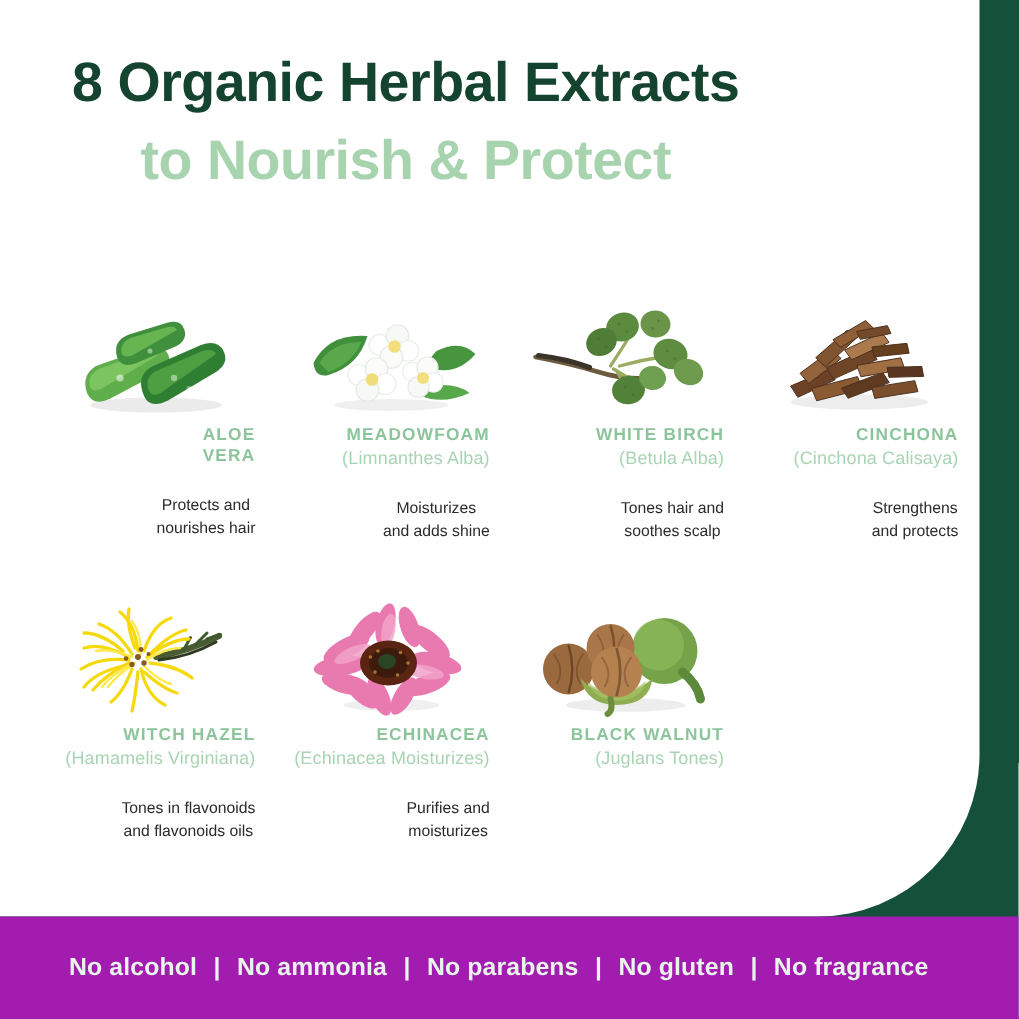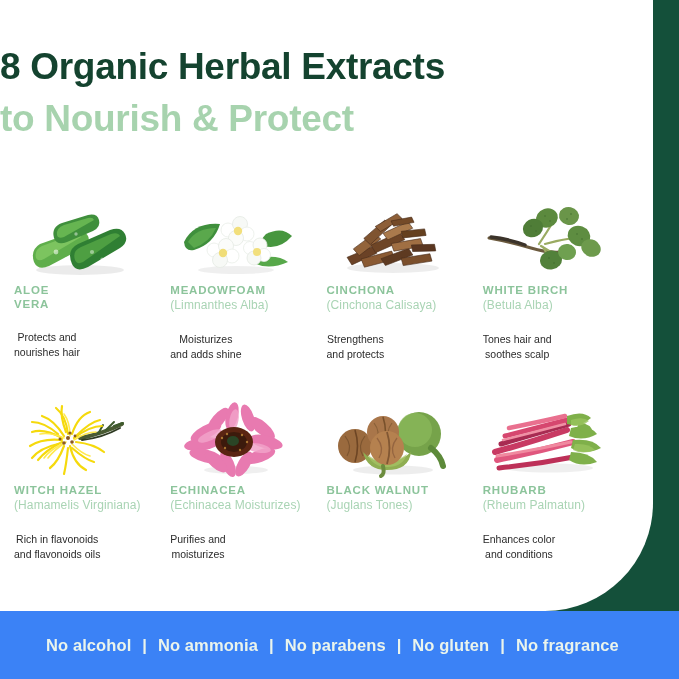--- a/index.html
+++ b/index.html
@@ -12,40 +12,40 @@
   }
   
   #white-card {
     position:absolute;
     left:0; top:0;
     width:653px; height:611px;
     background:#ffffff;
     border-bottom-right-radius:108px;
   }
   
-  #heading { position:absolute; left:0; top:48px; width:541px; }
+  #heading { position:absolute; left:0; top:36px; width:541px; text-align:center; }
   #title-main {
     font-size:37px; font-weight:bold; color:#14432f;
     letter-spacing:-0.3px; line-height:1.0;
   }
   #title-sub {
     font-size:37px; font-weight:bold; color:#a7d3ae;
     letter-spacing:-0.3px; line-height:1.0; margin-top:15px;
   }
   
   #herb-grid {
     position:absolute;
     left:14px; top:190px;
     width:625px;
     display:grid;
     grid-template-columns: repeat(4, 1fr);
     grid-template-rows: repeat(2, 200px);
   }
   .herb-cell {
-    display:flex; flex-direction:column; align-items:flex-start;
+    display:flex; flex-direction:column; align-items:flex-end;
   }
   .herb-art {
     width:132px; height:92px;
     position:relative;
     display:block;
   }
   .herb-art svg { display:block; width:132px; height:92px; }
   .herb-name {
     margin-top:2px;
     font-size:11.5px; font-weight:bold; color:#8cc49b;
@@ -57,21 +57,21 @@
     line-height:1.25; letter-spacing:0.1px;
   }
   .herb-desc {
     margin-top:19px;
     font-size:10.5px; color:#2b2b2b; text-align:center;
     line-height:1.45;
   }
   
   #bottom-banner {
     position:absolute; left:0; bottom:0; width:679px; height:68px;
-    background:#3b82f6;
+    background:#a21caf;
     display:flex; align-items:center;
   }
   #banner-list {
     display:flex; align-items:center;
     padding-left:46px;
   }
   .banner-item {
     font-size:16.5px; font-weight:bold; color:#eaf4ec;
     letter-spacing:0.1px; white-space:nowrap;
   }
@@ -117,59 +117,59 @@
         </div>
         <div class="herb-latin">(Limnanthes Alba)</div>
         <div class="herb-desc">
           <div>Moisturizes</div>
           <div>and adds shine</div>
         </div>
       </div>
       <div class="herb-cell">
         <div class="herb-art">
           <svg viewBox="0 0 132 92">
+            <use href="#art-white-birch-branch-icon"></use>
+          </svg>
+        </div>
+        <div class="herb-name">
+          <div>WHITE BIRCH</div>
+        </div>
+        <div class="herb-latin">(Betula Alba)</div>
+        <div class="herb-desc">
+          <div>Tones hair and</div>
+          <div>soothes scalp</div>
+        </div>
+      </div>
+      <div class="herb-cell">
+        <div class="herb-art">
+          <svg viewBox="0 0 132 92">
             <use href="#art-cinchona-bark-icon"></use>
           </svg>
         </div>
         <div class="herb-name">
           <div>CINCHONA</div>
         </div>
         <div class="herb-latin">(Cinchona Calisaya)</div>
         <div class="herb-desc">
           <div>Strengthens</div>
           <div>and protects</div>
         </div>
       </div>
       <div class="herb-cell">
         <div class="herb-art">
           <svg viewBox="0 0 132 92">
-            <use href="#art-white-birch-branch-icon"></use>
-          </svg>
-        </div>
-        <div class="herb-name">
-          <div>WHITE BIRCH</div>
-        </div>
-        <div class="herb-latin">(Betula Alba)</div>
-        <div class="herb-desc">
-          <div>Tones hair and</div>
-          <div>soothes scalp</div>
-        </div>
-      </div>
-      <div class="herb-cell">
-        <div class="herb-art">
-          <svg viewBox="0 0 132 92">
             <use href="#art-witch-hazel-flower-icon"></use>
           </svg>
         </div>
         <div class="herb-name">
           <div>WITCH HAZEL</div>
         </div>
         <div class="herb-latin">(Hamamelis Virginiana)</div>
         <div class="herb-desc">
-          <div>Rich in flavonoids</div>
+          <div>Tones in flavonoids</div>
           <div>and flavonoids oils</div>
         </div>
       </div>
       <div class="herb-cell">
         <div class="herb-art">
           <svg viewBox="0 0 132 92">
             <use href="#art-echinacea-flower-icon"></use>
           </svg>
         </div>
         <div class="herb-name">
@@ -184,35 +184,20 @@
       <div class="herb-cell">
         <div class="herb-art">
           <svg viewBox="0 0 132 92">
             <use href="#art-black-walnut-icon"></use>
           </svg>
         </div>
         <div class="herb-name">
           <div>BLACK WALNUT</div>
         </div>
         <div class="herb-latin">(Juglans Tones)</div>
-      </div>
-      <div class="herb-cell">
-        <div class="herb-art">
-          <svg viewBox="0 0 132 92">
-            <use href="#art-rhubarb-stalks-icon"></use>
-          </svg>
-        </div>
-        <div class="herb-name">
-          <div>RHUBARB</div>
-        </div>
-        <div class="herb-latin">(Rheum Palmatun)</div>
-        <div class="herb-desc">
-          <div>Enhances color</div>
-          <div>and conditions</div>
-        </div>
       </div>
     </div>
 
 </div>
 
 <div id="bottom-banner">
   <div id="banner-list">
       <span class="banner-item">No alcohol</span>
       <span class="banner-sep">|</span>
       <span class="banner-item">No ammonia</span>

